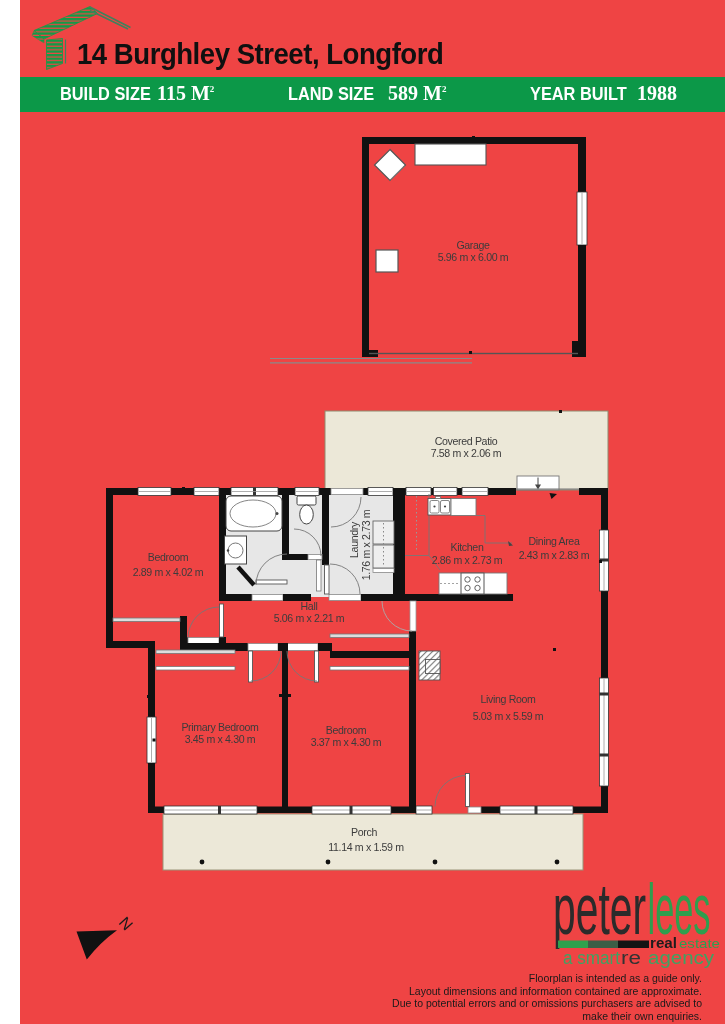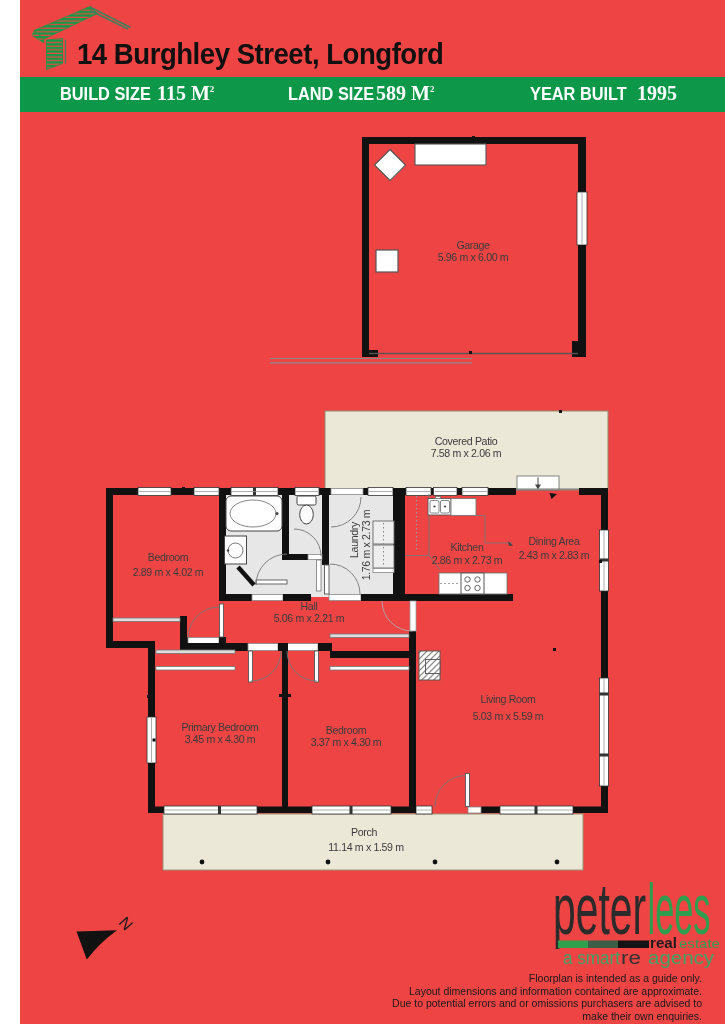--- a/index.html
+++ b/index.html
@@ -38,25 +38,25 @@
   <div class="title">14 Burghley Street, Longford</div>
 
   <div class="gbar">
 
     <span style="left:40px;">BUILD SIZE</span>
 
     <span class="val" style="left:137px;">115 M<sup>2</sup></span>
 
     <span style="left:268px;">LAND SIZE</span>
 
-    <span class="val" style="left:356px;">589 M<sup>2</sup></span>
+    <span class="val" style="left:368px;">589 M<sup>2</sup></span>
 
     <span style="left:510px;">YEAR BUILT</span>
 
-    <span class="val" style="left:617px;">1995</span>
+    <span class="val" style="left:617px;">1988</span>
   </div>
 
   <svg id="plan" style="position:absolute;left:0;top:112px" width="725" height="770" viewBox="0 112 725 770">
     <defs>
       <pattern id="hatch" width="4.2" height="4.2" patternUnits="userSpaceOnUse" patternTransform="rotate(45)">
         <rect width="4.2" height="4.2" fill="#fff"></rect>
         <rect width="1.1" height="4.2" fill="#777"></rect>
       </pattern>
     </defs>
 

